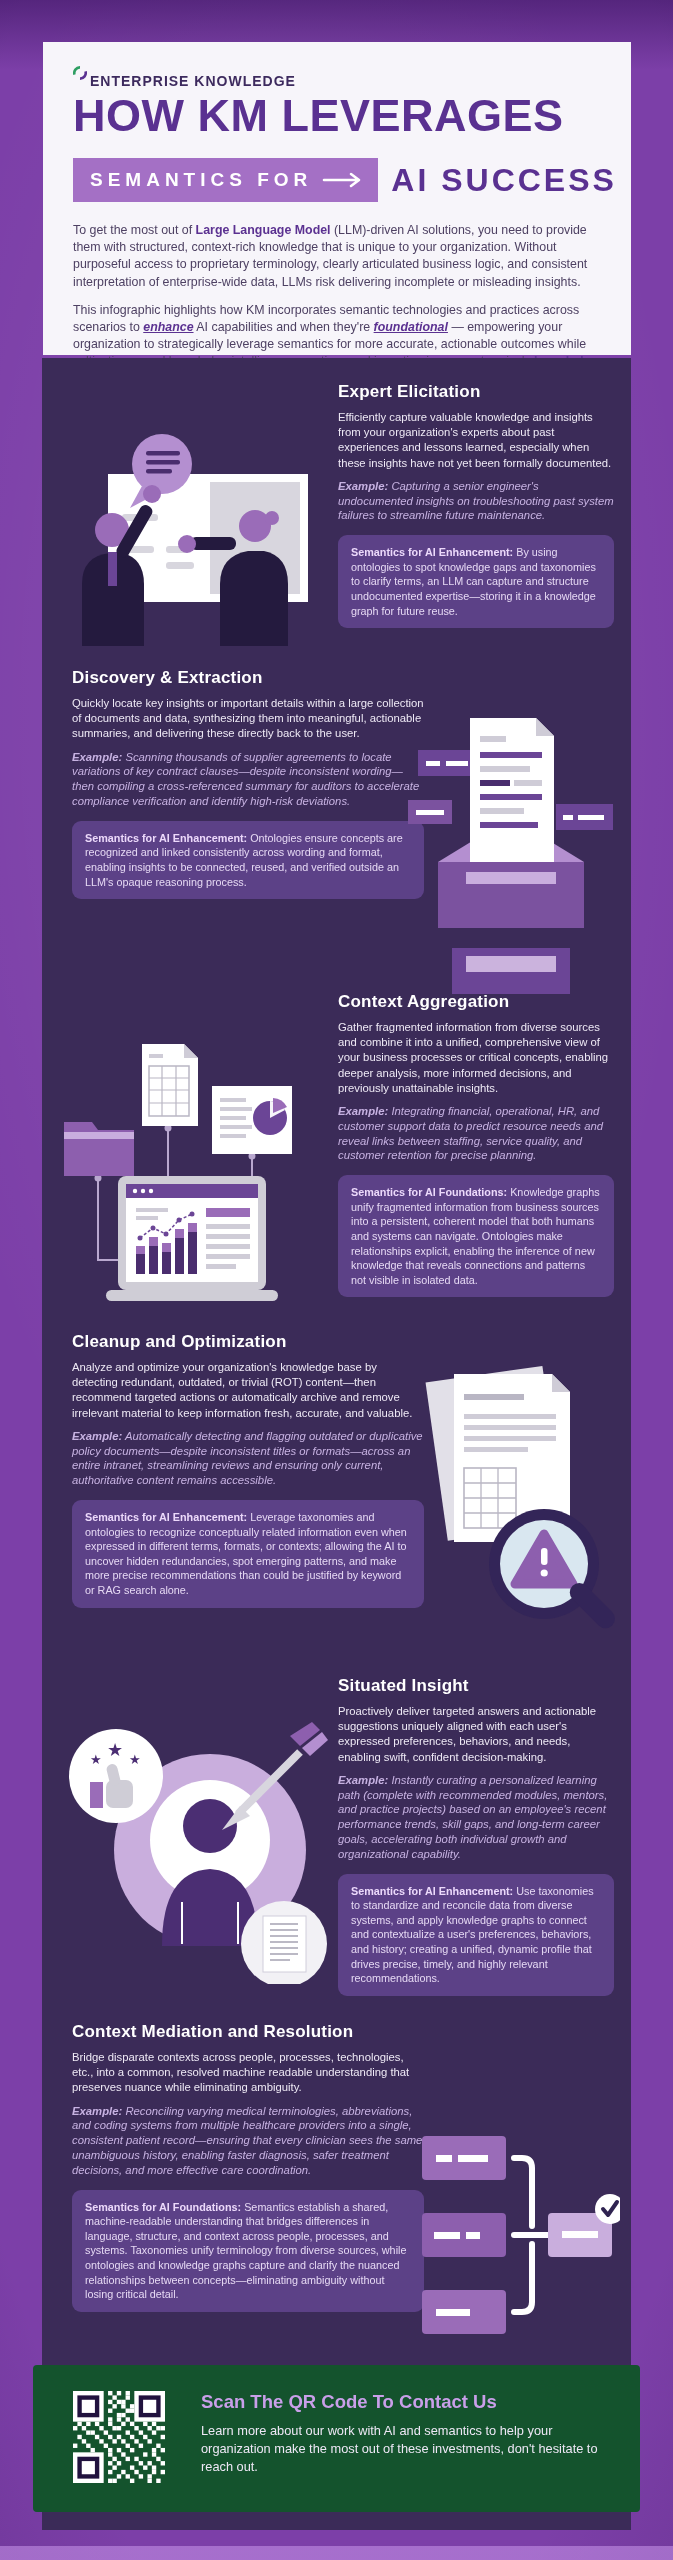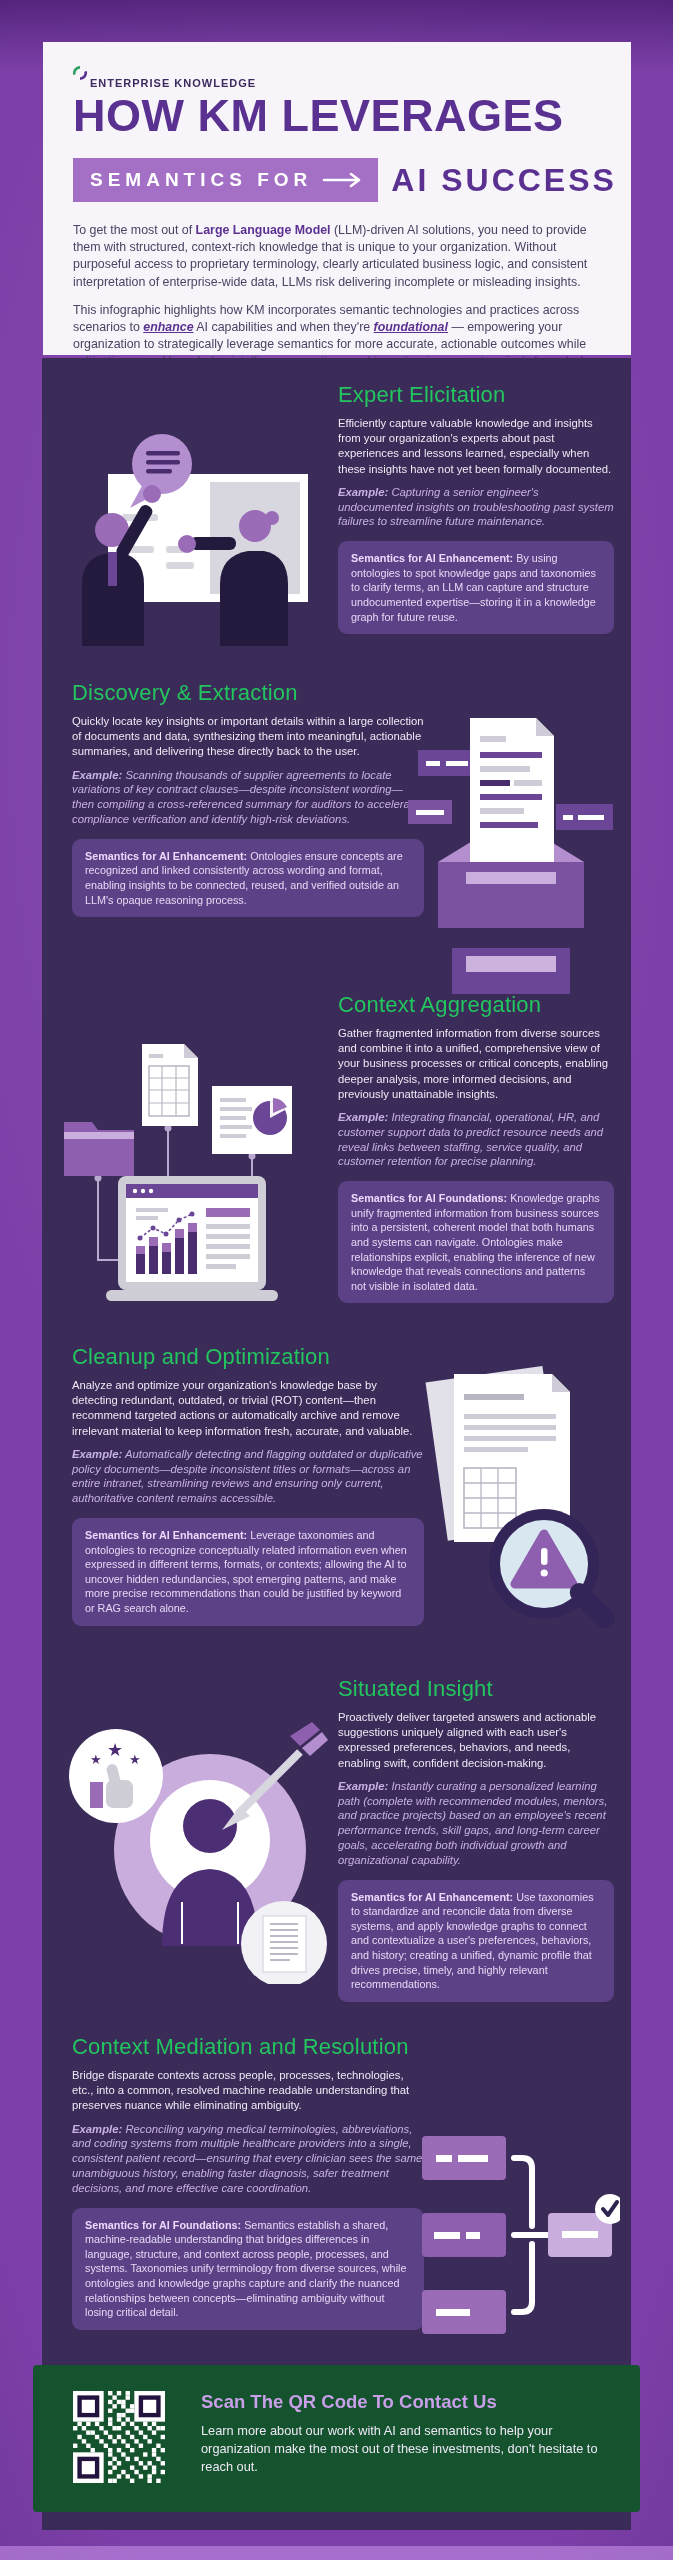--- a/index.html
+++ b/index.html
@@ -12,36 +12,36 @@
       linear-gradient(rgba(46,12,82,.5),rgba(46,12,82,0)),
       radial-gradient(ellipse 90% 55% at 45% 28%,rgba(255,255,255,.10),rgba(0,0,0,0) 65%),
       radial-gradient(ellipse 140% 120% at 50% 45%,rgba(0,0,0,0) 50%,rgba(28,4,58,.55) 100%);
     background-size:100% 14px,100% 70px,100% 100%,100% 100%;
     background-position:bottom,top,center,center;
     background-repeat:no-repeat;
   }
   .card{position:absolute;left:43px;top:42px;width:588px;height:313px;background:#f7f5fa;}
   .brand{position:absolute;left:30px;top:24px;display:flex;align-items:flex-end;gap:3px;}
   .brand svg{margin-bottom:9px;}
-  .brand-name{font-size:11px;font-weight:700;letter-spacing:1px;color:#3d2a5e;}
+  .brand-name{font-size:14px;font-weight:700;letter-spacing:1px;color:#3d2a5e;}
   .h1{position:absolute;left:30px;top:48px;font-size:45px;font-weight:800;color:#5a3191;letter-spacing:.5px;white-space:nowrap;text-align:center;}
   .badgerow{position:absolute;left:30px;top:116px;display:flex;align-items:center;gap:13px;}
   .badge{background:#a470c5;color:#fff;font-size:19px;font-weight:700;letter-spacing:5px;padding:11px 14px 11px 17px;display:flex;align-items:center;gap:10px;}
   .t2{font-size:32px;font-weight:800;color:#5a3191;letter-spacing:3px;white-space:nowrap;}
   .intro{position:absolute;left:30px;top:180px;width:528px;font-size:12.4px;line-height:17.2px;color:#4e4163;}
   .intro p{margin:0 0 11px;}
   .pk{color:#5b3191;font-weight:700;}
   .em{color:#5b3191;font-weight:700;font-style:italic;text-decoration:underline;}
 
   .panel{position:absolute;left:42px;top:358px;width:589px;height:2172px;background:#3b2b58;}
   .sec{position:absolute;left:0;width:589px;}
   .s1{top:24px;} .s2{top:310px;} .s3{top:634px;} .s4{top:974px;} .s5{top:1318px;} .s6{top:1664px;}
   .txt-r{margin-left:296px;width:276px;}
-  .txt-l{margin-left:30px;width:352px;margin-top:12px;}
-  h2{color:#22c55e;font-size:22px;font-weight:400;margin:0 0 8px;letter-spacing:.2px;}
+  .txt-l{margin-left:30px;width:352px;}
+  h2{color:#ffffff;font-size:17px;font-weight:700;margin:0 0 8px;letter-spacing:.2px;}
   .body{font-size:11.3px;line-height:15.2px;color:#eee9f5;margin:0 0 8px;}
   .example{font-size:11.3px;line-height:14.8px;color:#c7b2e2;font-style:italic;margin:0 0 12px;}
   .exl{font-weight:700;}
   .callout{background:#5c4187;border-radius:9px;padding:10px 13px;font-size:10.8px;line-height:14.6px;color:#e6d9f4;}
   .cl{font-weight:700;color:#ecd9fb;}
   .illus{position:absolute;}
   .i1{left:28px;top:52px;width:266px;height:212px;}
   .i2{left:366px;top:44px;width:205px;height:282px;}
   .i3{left:14px;top:34px;width:272px;height:300px;}
   .i4{left:368px;top:20px;width:208px;height:300px;}

